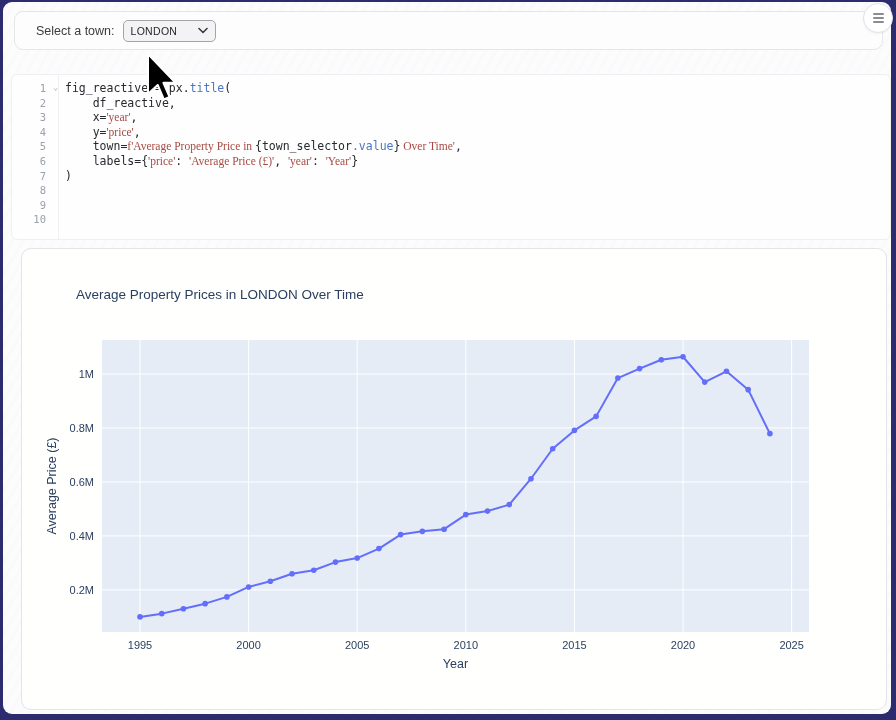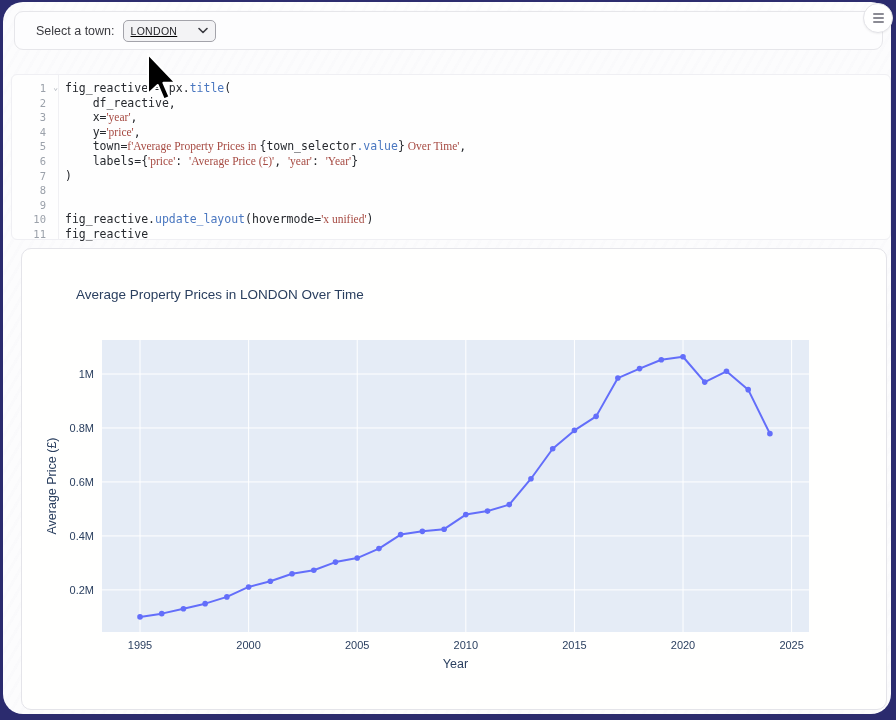--- a/index.html
+++ b/index.html
@@ -3,21 +3,21 @@
 <meta charset="utf-8">
 <style>
   html,body{margin:0;padding:0;}
   body{
     width:896px;height:720px;position:relative;overflow:hidden;
     background:#2b2b6e;
     font-family:"Liberation Sans",sans-serif;
   }
   .panel{
     position:absolute;left:3px;top:2px;right:5px;bottom:6px;
-    background:#fcfcfd;border-radius:20px;
+    background:#fcfcfd;border-radius:9px;
   }
   .panel::before{
     content:"";position:absolute;inset:0;border-radius:12px;pointer-events:none;
     background:repeating-linear-gradient(120deg,rgba(70,70,130,0.012) 0 3px,transparent 3px 9px);
   }
   
   .menu-btn{
     position:absolute;left:863px;top:3px;width:28px;height:28px;border-radius:50%;
     background:#ffffff;border:1px solid #e3e3e8;box-shadow:0 1px 2px rgba(0,0,0,0.06);
     display:flex;align-items:center;justify-content:center;cursor:pointer;z-index:5;
@@ -28,21 +28,21 @@
   .select-cell{
     position:absolute;left:11px;top:9px;width:869px;height:39px;
     background:#fdfdfe;border:1px solid #e6e6ea;border-radius:9px;
     display:flex;align-items:center;box-sizing:border-box;padding-left:21px;
   }
   .select-label{font-size:12.5px;color:#3b3b40;}
   .dropdown{
     margin-left:8px;height:22px;min-width:93px;box-sizing:border-box;
     background:#f3f3f5;border:1px solid #a3a3aa;border-radius:5px;
     display:flex;align-items:center;justify-content:space-between;
-    padding:0 7px;cursor:pointer;text-decoration:underline;
+    padding:0 7px;cursor:pointer;
   }
   .dropdown-value{font-size:10.5px;color:#26262b;letter-spacing:0.3px;}
   .chev{margin-left:14px;display:flex;}
   
   .code-cell{
     position:absolute;left:8px;top:72px;width:880px;height:166px;
     background:#fefefe;border:1px solid #efeff3;border-radius:6px;
     box-sizing:border-box;padding-top:6px;
     font-family:"DejaVu Sans Mono","Liberation Mono",monospace;
   }
@@ -100,44 +100,39 @@
         <div class="code-line">
           <span class="ln">3</span>
           <span class="src"><span class="pln">    x=</span><span class="str">'year'</span><span class="pln">,</span></span>
         </div>
         <div class="code-line">
           <span class="ln">4</span>
           <span class="src"><span class="pln">    y=</span><span class="str">'price'</span><span class="pln">,</span></span>
         </div>
         <div class="code-line">
           <span class="ln">5</span>
-          <span class="src"><span class="pln">    town=</span><span class="str">f'Average Property Prices in </span><span class="pln">{town_selector</span><span class="fn">.value</span><span class="pln">}</span><span class="str"> Over Time'</span><span class="pln">,</span></span>
+          <span class="src"><span class="pln">    town=</span><span class="str">f'Average Property Price in </span><span class="pln">{town_selector</span><span class="fn">.value</span><span class="pln">}</span><span class="str"> Over Time'</span><span class="pln">,</span></span>
         </div>
         <div class="code-line">
           <span class="ln">6</span>
           <span class="src"><span class="pln">    labels={</span><span class="str">'price'</span><span class="pln">: </span><span class="str">'Average Price (£)'</span><span class="pln">, </span><span class="str">'year'</span><span class="pln">: </span><span class="str">'Year'</span><span class="pln">}</span></span>
         </div>
         <div class="code-line">
           <span class="ln">7</span>
           <span class="src"><span class="pln">)</span></span>
         </div>
         <div class="code-line">
           <span class="ln">8</span>
           <span class="src">&nbsp;</span>
         </div>
         <div class="code-line">
           <span class="ln">9</span>
         </div>
         <div class="code-line">
           <span class="ln">10</span>
-          <span class="src"><span class="pln">fig_reactive.</span><span class="fn">update_layout</span><span class="pln">(hovermode=</span><span class="str">'x unified'</span><span class="pln">)</span></span>
-        </div>
-        <div class="code-line">
-          <span class="ln">11</span>
-          <span class="src"><span class="pln">fig_reactive</span></span>
         </div>
       </div>
   </div>
 
   <div class="chart-card">
     <svg id="chart-svg" width="864" height="458" viewBox="18 247 864 458">
         <rect x="98" y="338" width="707" height="292" fill="#e5ecf6"></rect>
         <line x1="136.0107526881721" x2="136.0107526881721" y1="338" y2="630" stroke="#ffffff" stroke-width="1"></line>
         <text x="136.0107526881721" y="647" text-anchor="middle" font-size="11" fill="#2a3f5f" font-family="Liberation Sans, sans-serif">1995</text>
         <line x1="244.61290322580666" x2="244.61290322580666" y1="338" y2="630" stroke="#ffffff" stroke-width="1"></line>

